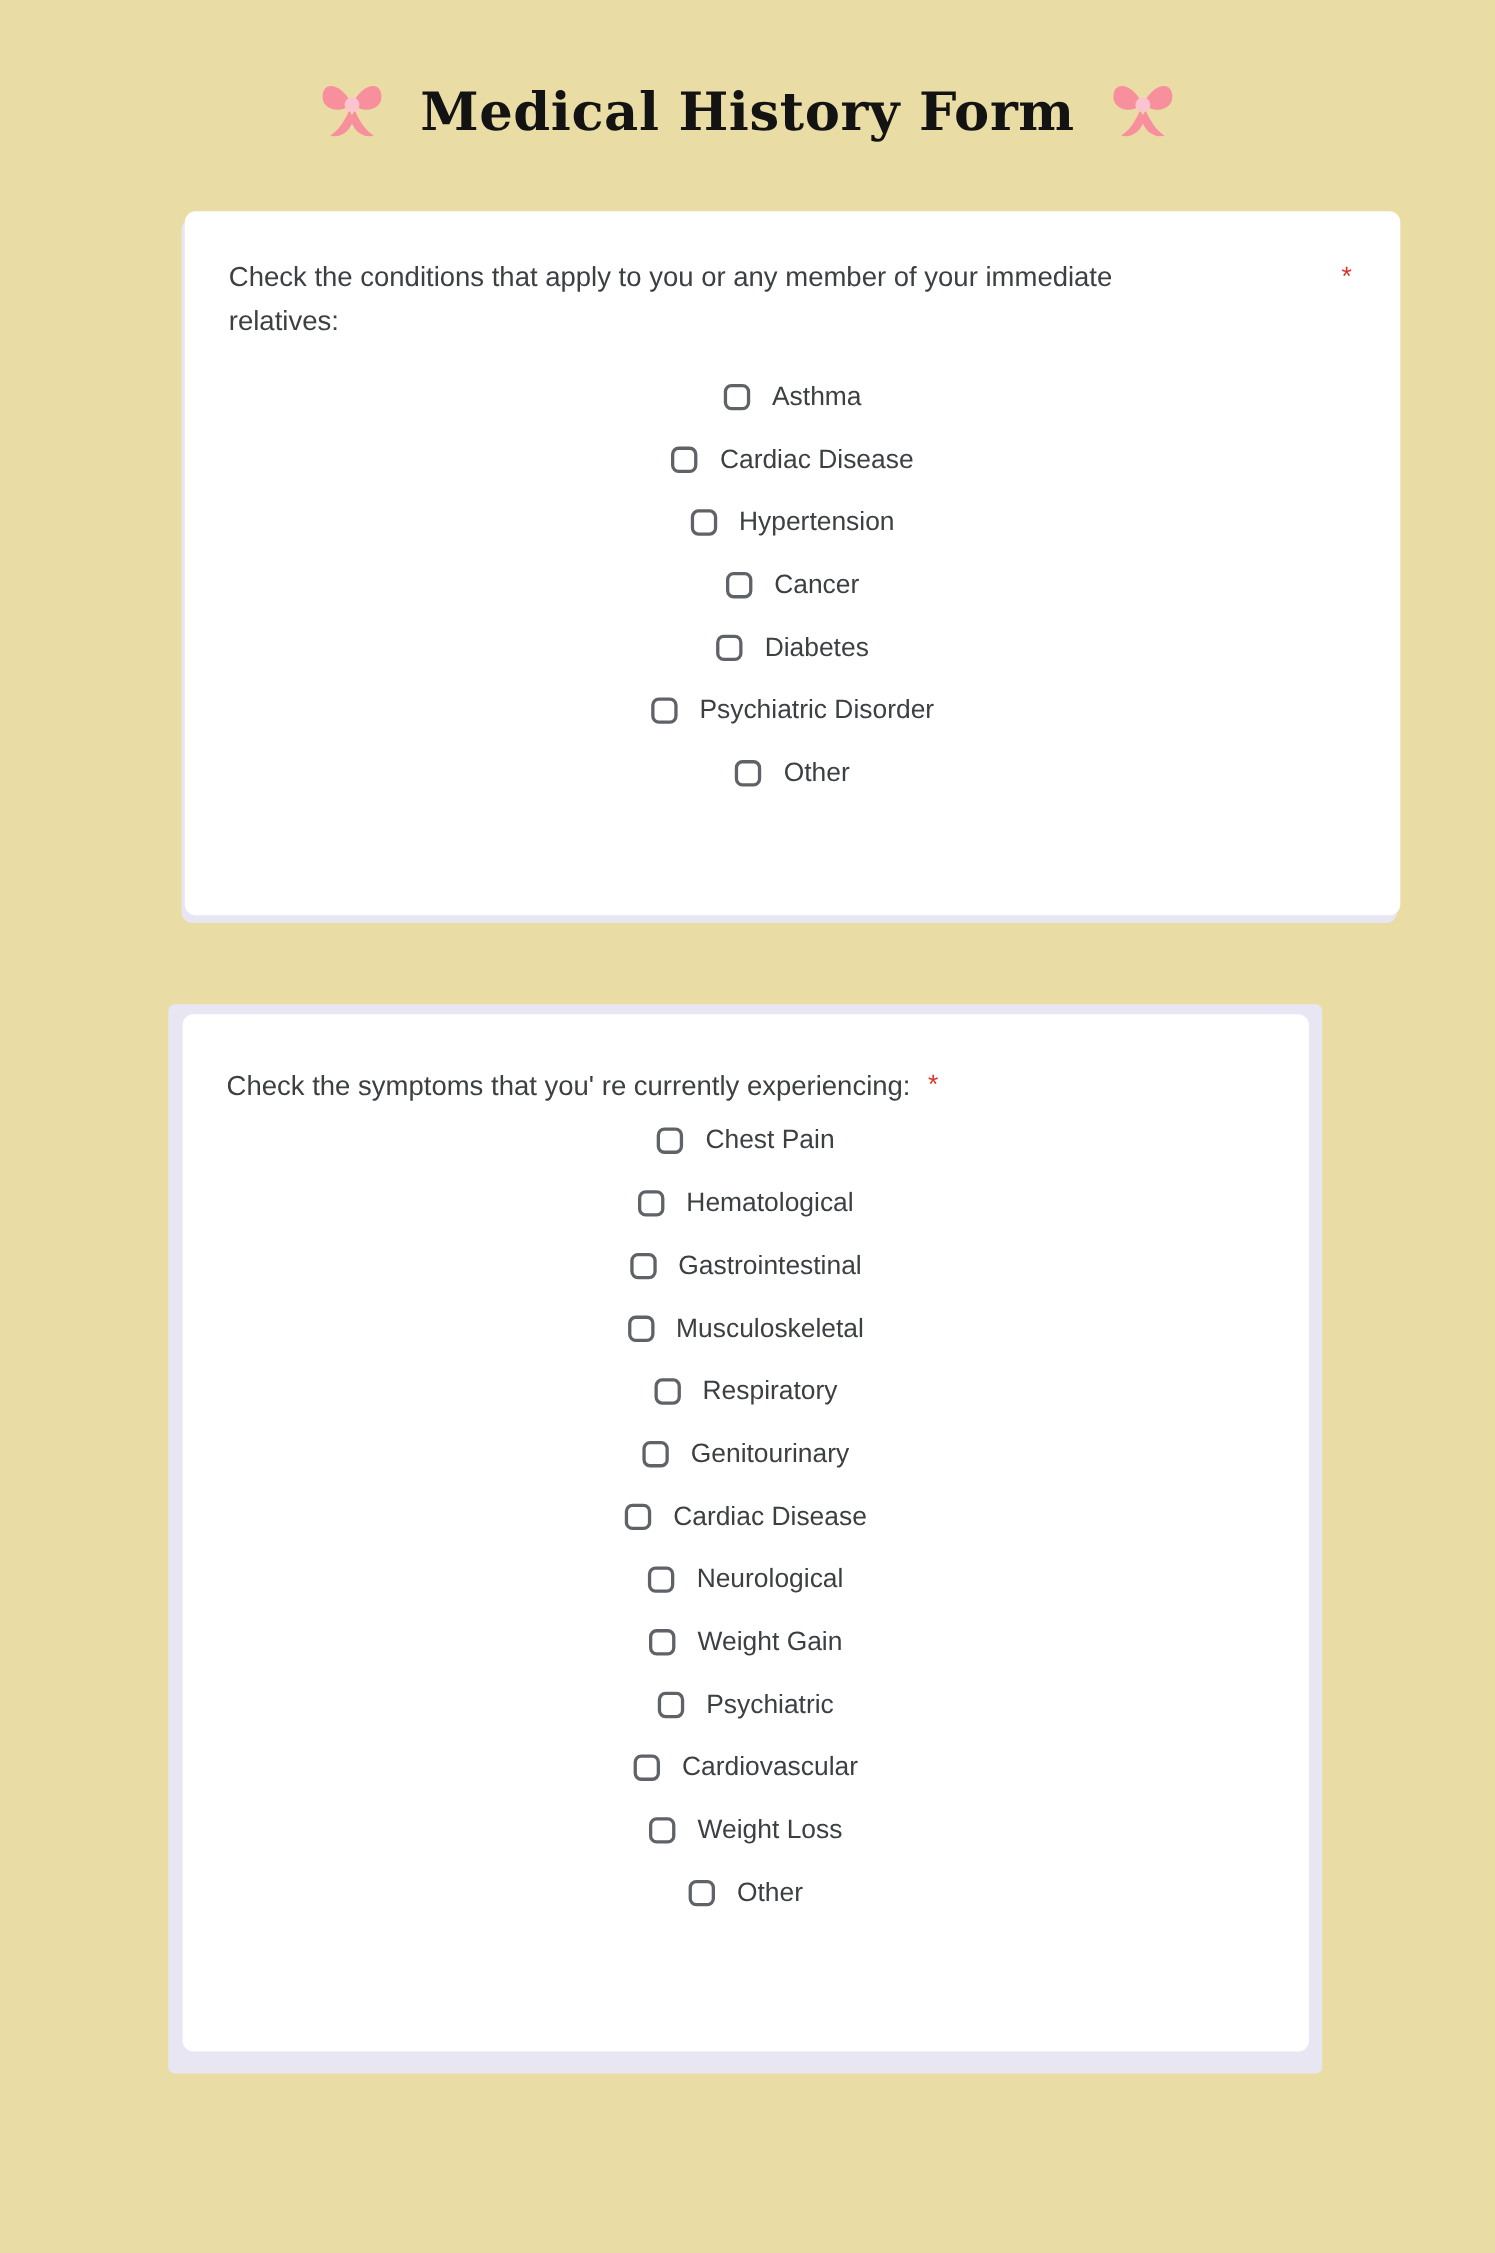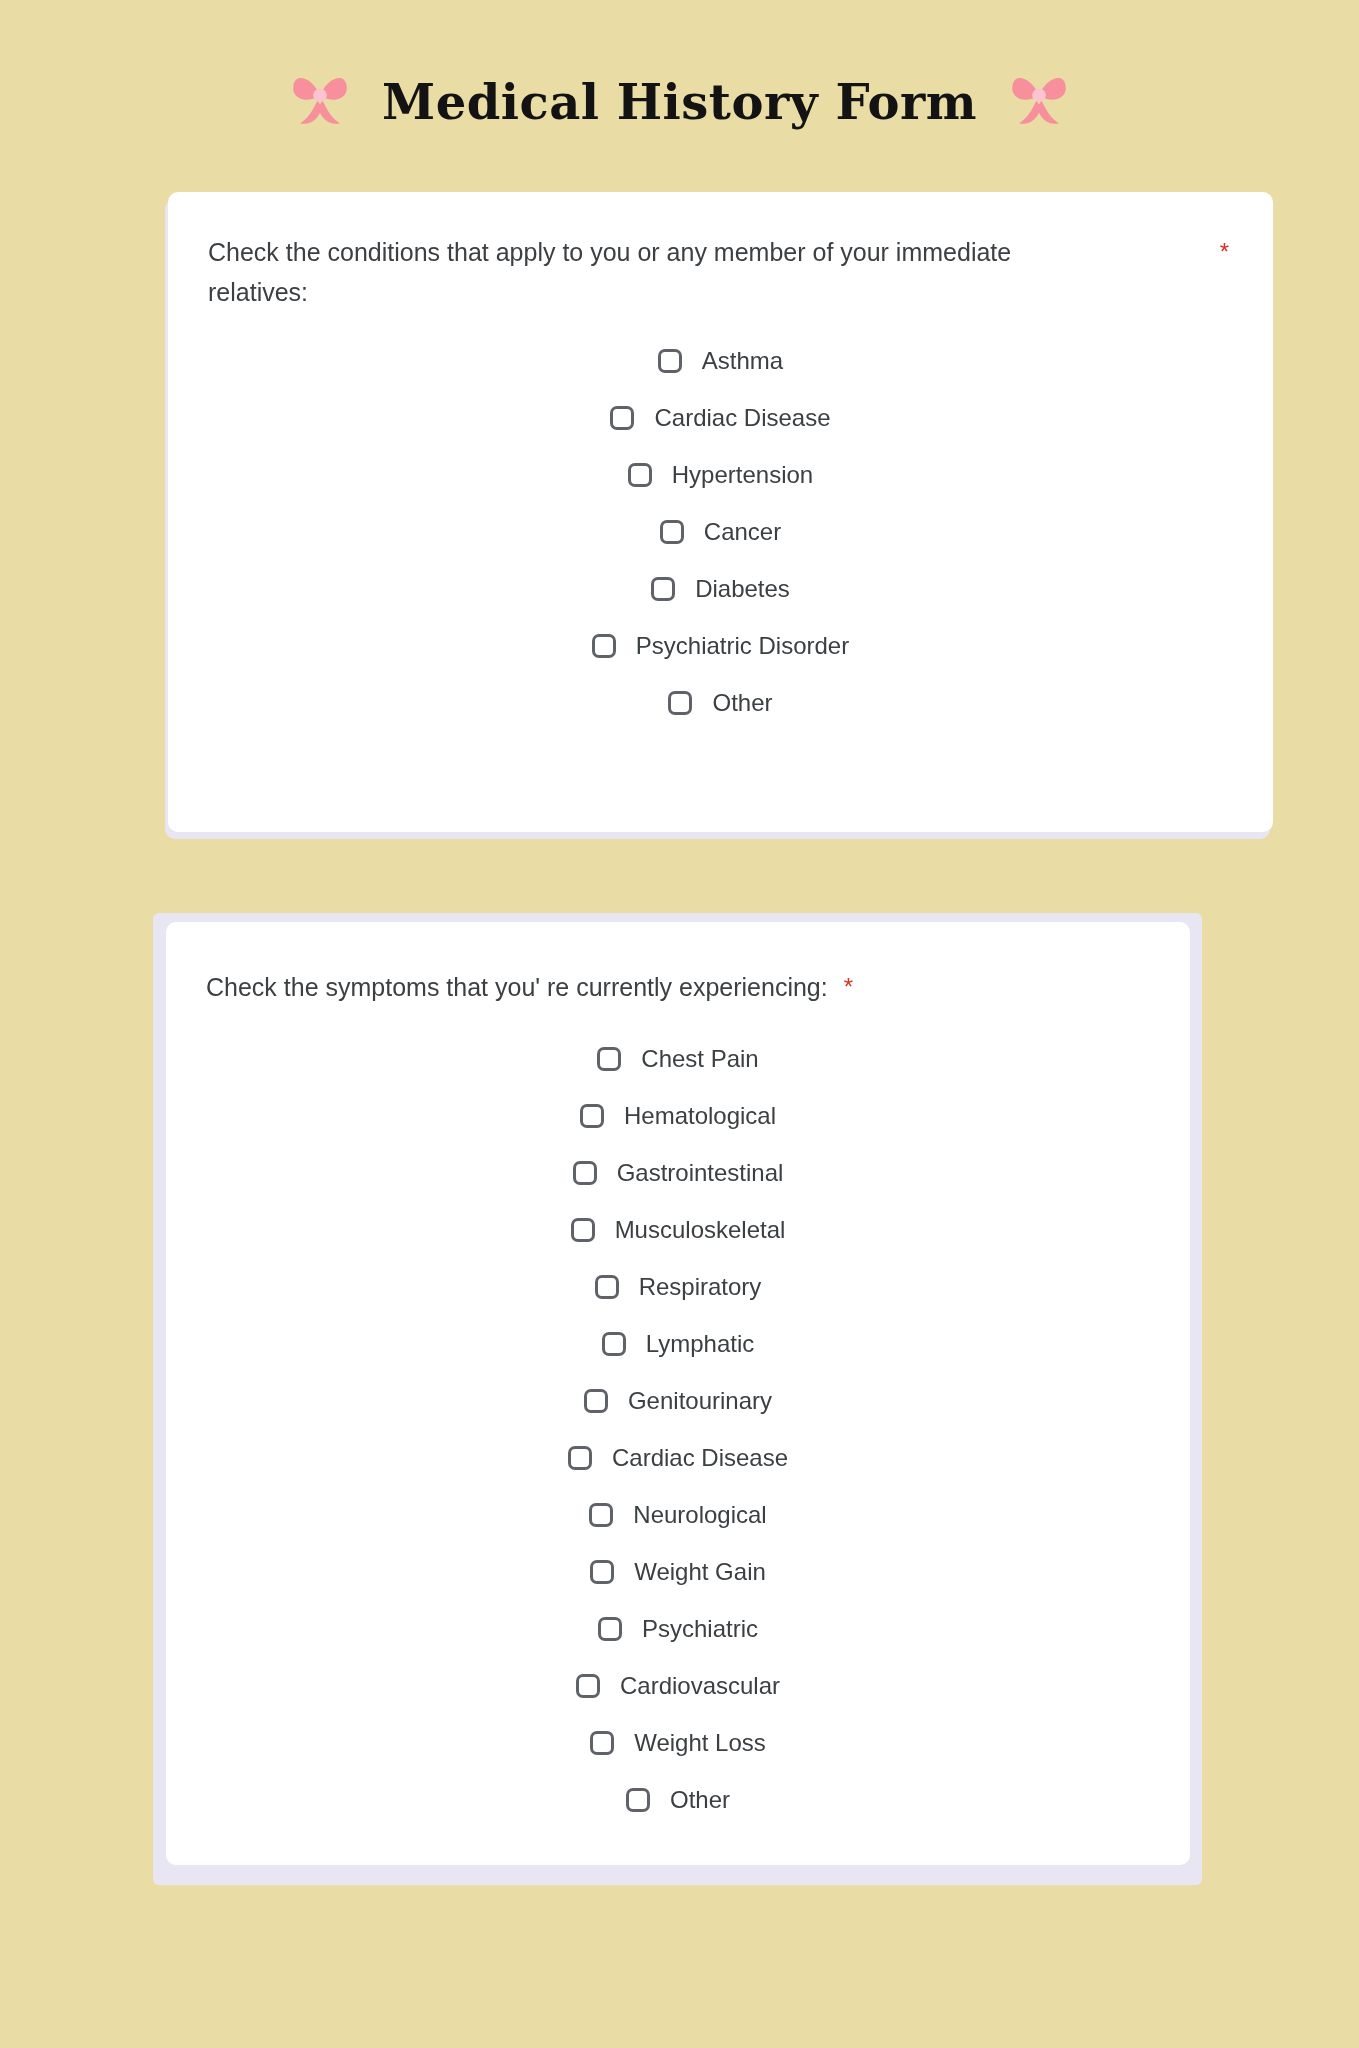--- a/index.html
+++ b/index.html
@@ -43,21 +43,21 @@
   }
   
   .question-row {
     display: flex; align-items: flex-start;
     font-size: 25px; line-height: 40px; color: #3c4043;
   }
   .question-row .q-text { max-width: 830px; }
   .asterisk-right { margin-left: auto; color: #d93025; font-size: 24px; padding-right: 4px; }
   .asterisk-inline { color: #d93025; font-size: 24px; margin-left: 16px; }
   .q-gap1 { margin-bottom: 35px; }
-  .q-gap2 { margin-bottom: 38px; }
+  .q-gap2 { margin-bottom: 16px; }
   
   .options { display: flex; flex-direction: column; row-gap: 29px; }
   .option { display: flex; align-items: center; height: 28px; cursor: pointer; justify-content: center; }
   .checkbox {
     width: 24px; height: 24px; flex: 0 0 24px;
     border: 3px solid #5f6368; border-radius: 7px;
     background: #ffffff;
   }
   .option-label {
     margin-left: 20px; font-size: 24px; color: #3c4043;
@@ -155,24 +155,20 @@
         <div class="option">
           <span class="checkbox"></span>
           <span class="option-label">Musculoskeletal</span>
         </div>
 
         <div class="option">
           <span class="checkbox"></span>
           <span class="option-label">Respiratory</span>
         </div>
 
-        <div class="option">
-          <span class="checkbox"></span>
-          <span class="option-label">Lymphatic</span>
-        </div>
 
         <div class="option">
           <span class="checkbox"></span>
           <span class="option-label">Genitourinary</span>
         </div>
 
         <div class="option">
           <span class="checkbox"></span>
           <span class="option-label">Cardiac Disease</span>
         </div>

